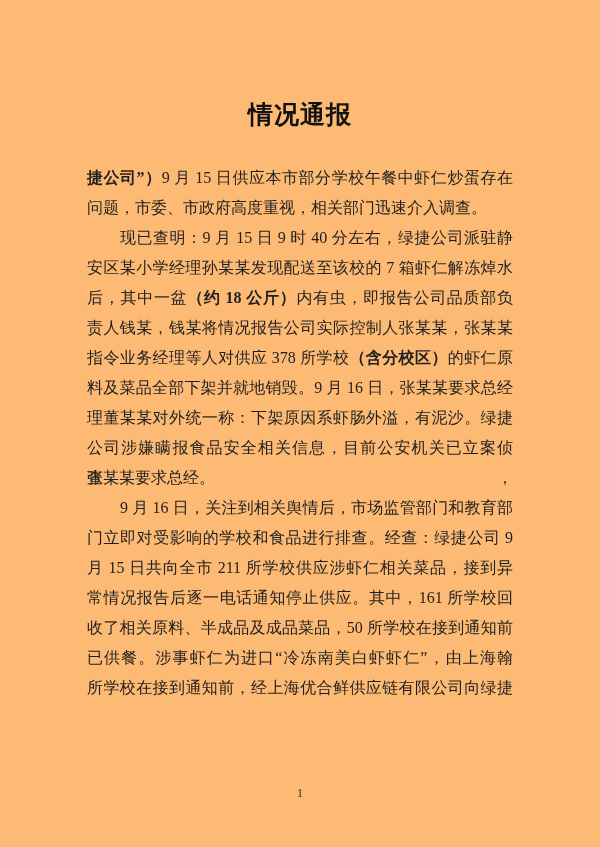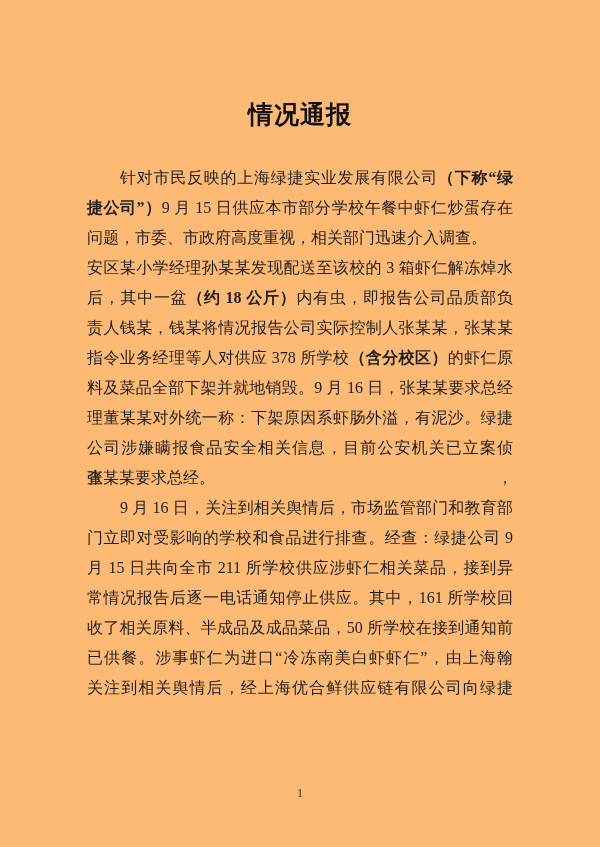--- a/index.html
+++ b/index.html
@@ -68,39 +68,39 @@
   }
 </style>
 </head>
 <body>
 
 <div class="page">
   <h1 class="doc-title">情况通报</h1>
 
   <div class="doc-body">
       <div class="paragraph">
-        <div class="line first"><span class="seg">针对市民反映的上海绿捷实业发展有限公司</span><span class="seg bold">（下称“绿</span></div>
         <div class="line"><span class="seg bold">捷公司”）</span><span class="seg">9 月 15 日供应本市部分学校午餐中虾仁炒蛋存在</span></div>
         <div class="line last"><span class="seg">问题，市委、市政府高度重视，相关部门迅速介入调查。</span></div>
       </div>
       <div class="paragraph">
-        <div class="line"><span class="seg">安区某小学经理孙某某发现配送至该校的 3 箱虾仁解冻焯水</span></div>
+        <div class="line first"><span class="seg">现已查明：9 月 15 日 9 时 40 分左右，绿捷公司派驻静</span></div>
+        <div class="line"><span class="seg">安区某小学经理孙某某发现配送至该校的 7 箱虾仁解冻焯水</span></div>
         <div class="line"><span class="seg">后，其中一盆</span><span class="seg bold">（约 18 公斤）</span><span class="seg">内有虫，即报告公司品质部负</span></div>
         <div class="line"><span class="seg">责人钱某，钱某将情况报告公司实际控制人张某某，张某某</span></div>
         <div class="line"><span class="seg">指令业务经理等人对供应 378 所学校</span><span class="seg bold">（含分校区）</span><span class="seg">的虾仁原</span></div>
         <div class="line"><span class="seg">料及菜品全部下架并就地销毁。9 月 16 日，张某某要求总经</span></div>
         <div class="line"><span class="seg">理董某某对外统一称：下架原因系虾肠外溢，有泥沙。绿捷</span></div>
         <div class="line"><span class="seg">公司涉嫌瞒报食品安全相关信息，目前公安机关已立案侦查，</span></div>
         <div class="line last"><span class="seg">张某某要求总经。</span></div>
       </div>
       <div class="paragraph">
         <div class="line first"><span class="seg">9 月 16 日，关注到相关舆情后，市场监管部门和教育部</span></div>
         <div class="line"><span class="seg">门立即对受影响的学校和食品进行排查。经查：绿捷公司 9</span></div>
         <div class="line"><span class="seg">月 15 日共向全市 211 所学校供应涉虾仁相关菜品，接到异</span></div>
         <div class="line"><span class="seg">常情况报告后逐一电话通知停止供应。其中，161 所学校回</span></div>
         <div class="line"><span class="seg">收了相关原料、半成品及成品菜品，50 所学校在接到通知前</span></div>
         <div class="line"><span class="seg">已供餐。涉事虾仁为进口“冷冻南美白虾虾仁”，由上海翰</span></div>
-        <div class="line"><span class="seg">关注到相关舆情后，经上海优合鲜供应链有限公司向绿捷</span></div>
+        <div class="line"><span class="seg">所学校在接到通知前，经上海优合鲜供应链有限公司向绿捷</span></div>
       </div>
     </div>
 
   <div class="page-number">1</div>
 </div>
 
 </body></html>

